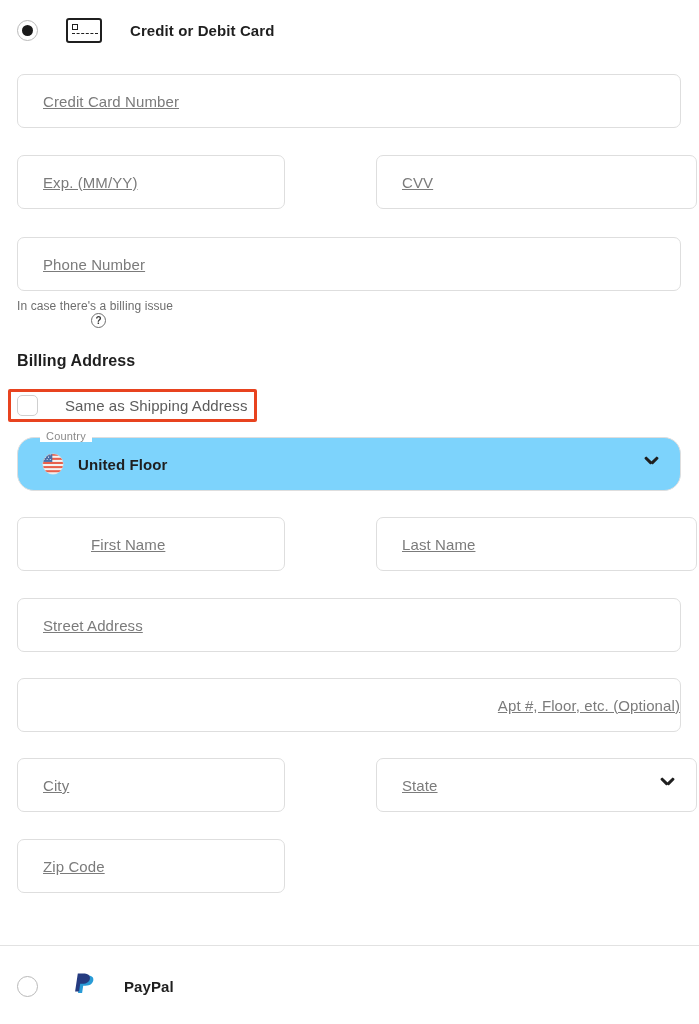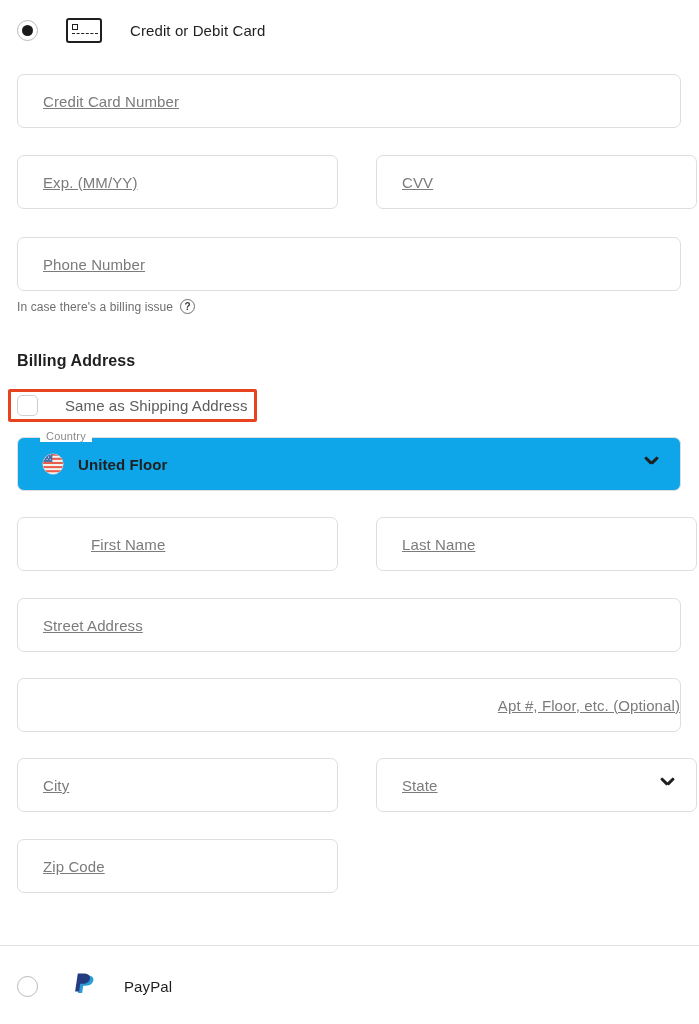--- a/index.html
+++ b/index.html
@@ -74,21 +74,21 @@
   .pp-icon {
     width: 24px; height: 27px;
     margin-left: 36px;
     position: relative;
     flex: 0 0 auto;
   }
 
   .method-label {
     margin-left: 28px;
     font-size: 15px;
-    font-weight: normal;
+    font-weight: bold;
     color: #1f1f1f;
     letter-spacing: .1px;
     white-space: nowrap;
     text-align: center;
   }
   .method-label.pp-label { margin-left: 26px; }
 
   
   .field {
     position: absolute;
@@ -102,21 +102,21 @@
   .field .ph {
     padding-left: 25px;
     font-size: 15px;
     color: #7b7b7b;
     letter-spacing: .1px;
     white-space: nowrap;
     text-decoration: underline;
   }
 
   .w-full  { left: 17px;  width: 664px; }
-  .w-left  { left: 17px;  width: 321px; }
+  .w-left  { left: 17px;  width: 268px; }
   .w-right { left: 376px; width: 321px; }
 
   
   .chev {
     position: absolute;
     right: 22px;
     top: 50%;
     width: 13px; height: 13px;
     margin-top: -7px;
   }
@@ -134,20 +134,21 @@
   
   .helper {
     position: absolute;
     left: 17px;
     top: 299px;
     display: flex;
     align-items: center;
     font-size: 12px;
     color: #6e6e6e;
     letter-spacing: .1px;
+    flex-direction: column;
   }
   .help-circle {
     display: inline-flex;
     align-items: center;
     justify-content: center;
     width: 15px; height: 15px;
     margin-left: 7px;
     border: 1.3px solid #6e6e6e;
     border-radius: 50%;
     font-size: 10px;
@@ -201,22 +202,22 @@
   }
 
   
   .country {
     position: absolute;
     left: 17px;
     top: 437px;
     width: 664px;
     height: 54px;
     border: 1px solid #dedede;
-    border-radius: 7px;
-    background: #0ea5e9;
+    border-radius: 17px;
+    background: #7dd3fc;
     display: flex;
     align-items: center;
   }
   .country-legend {
     position: absolute;
     left: 22px;
     top: -8px;
     padding: 0 6px;
     background: #fff;
     font-size: 11px;

